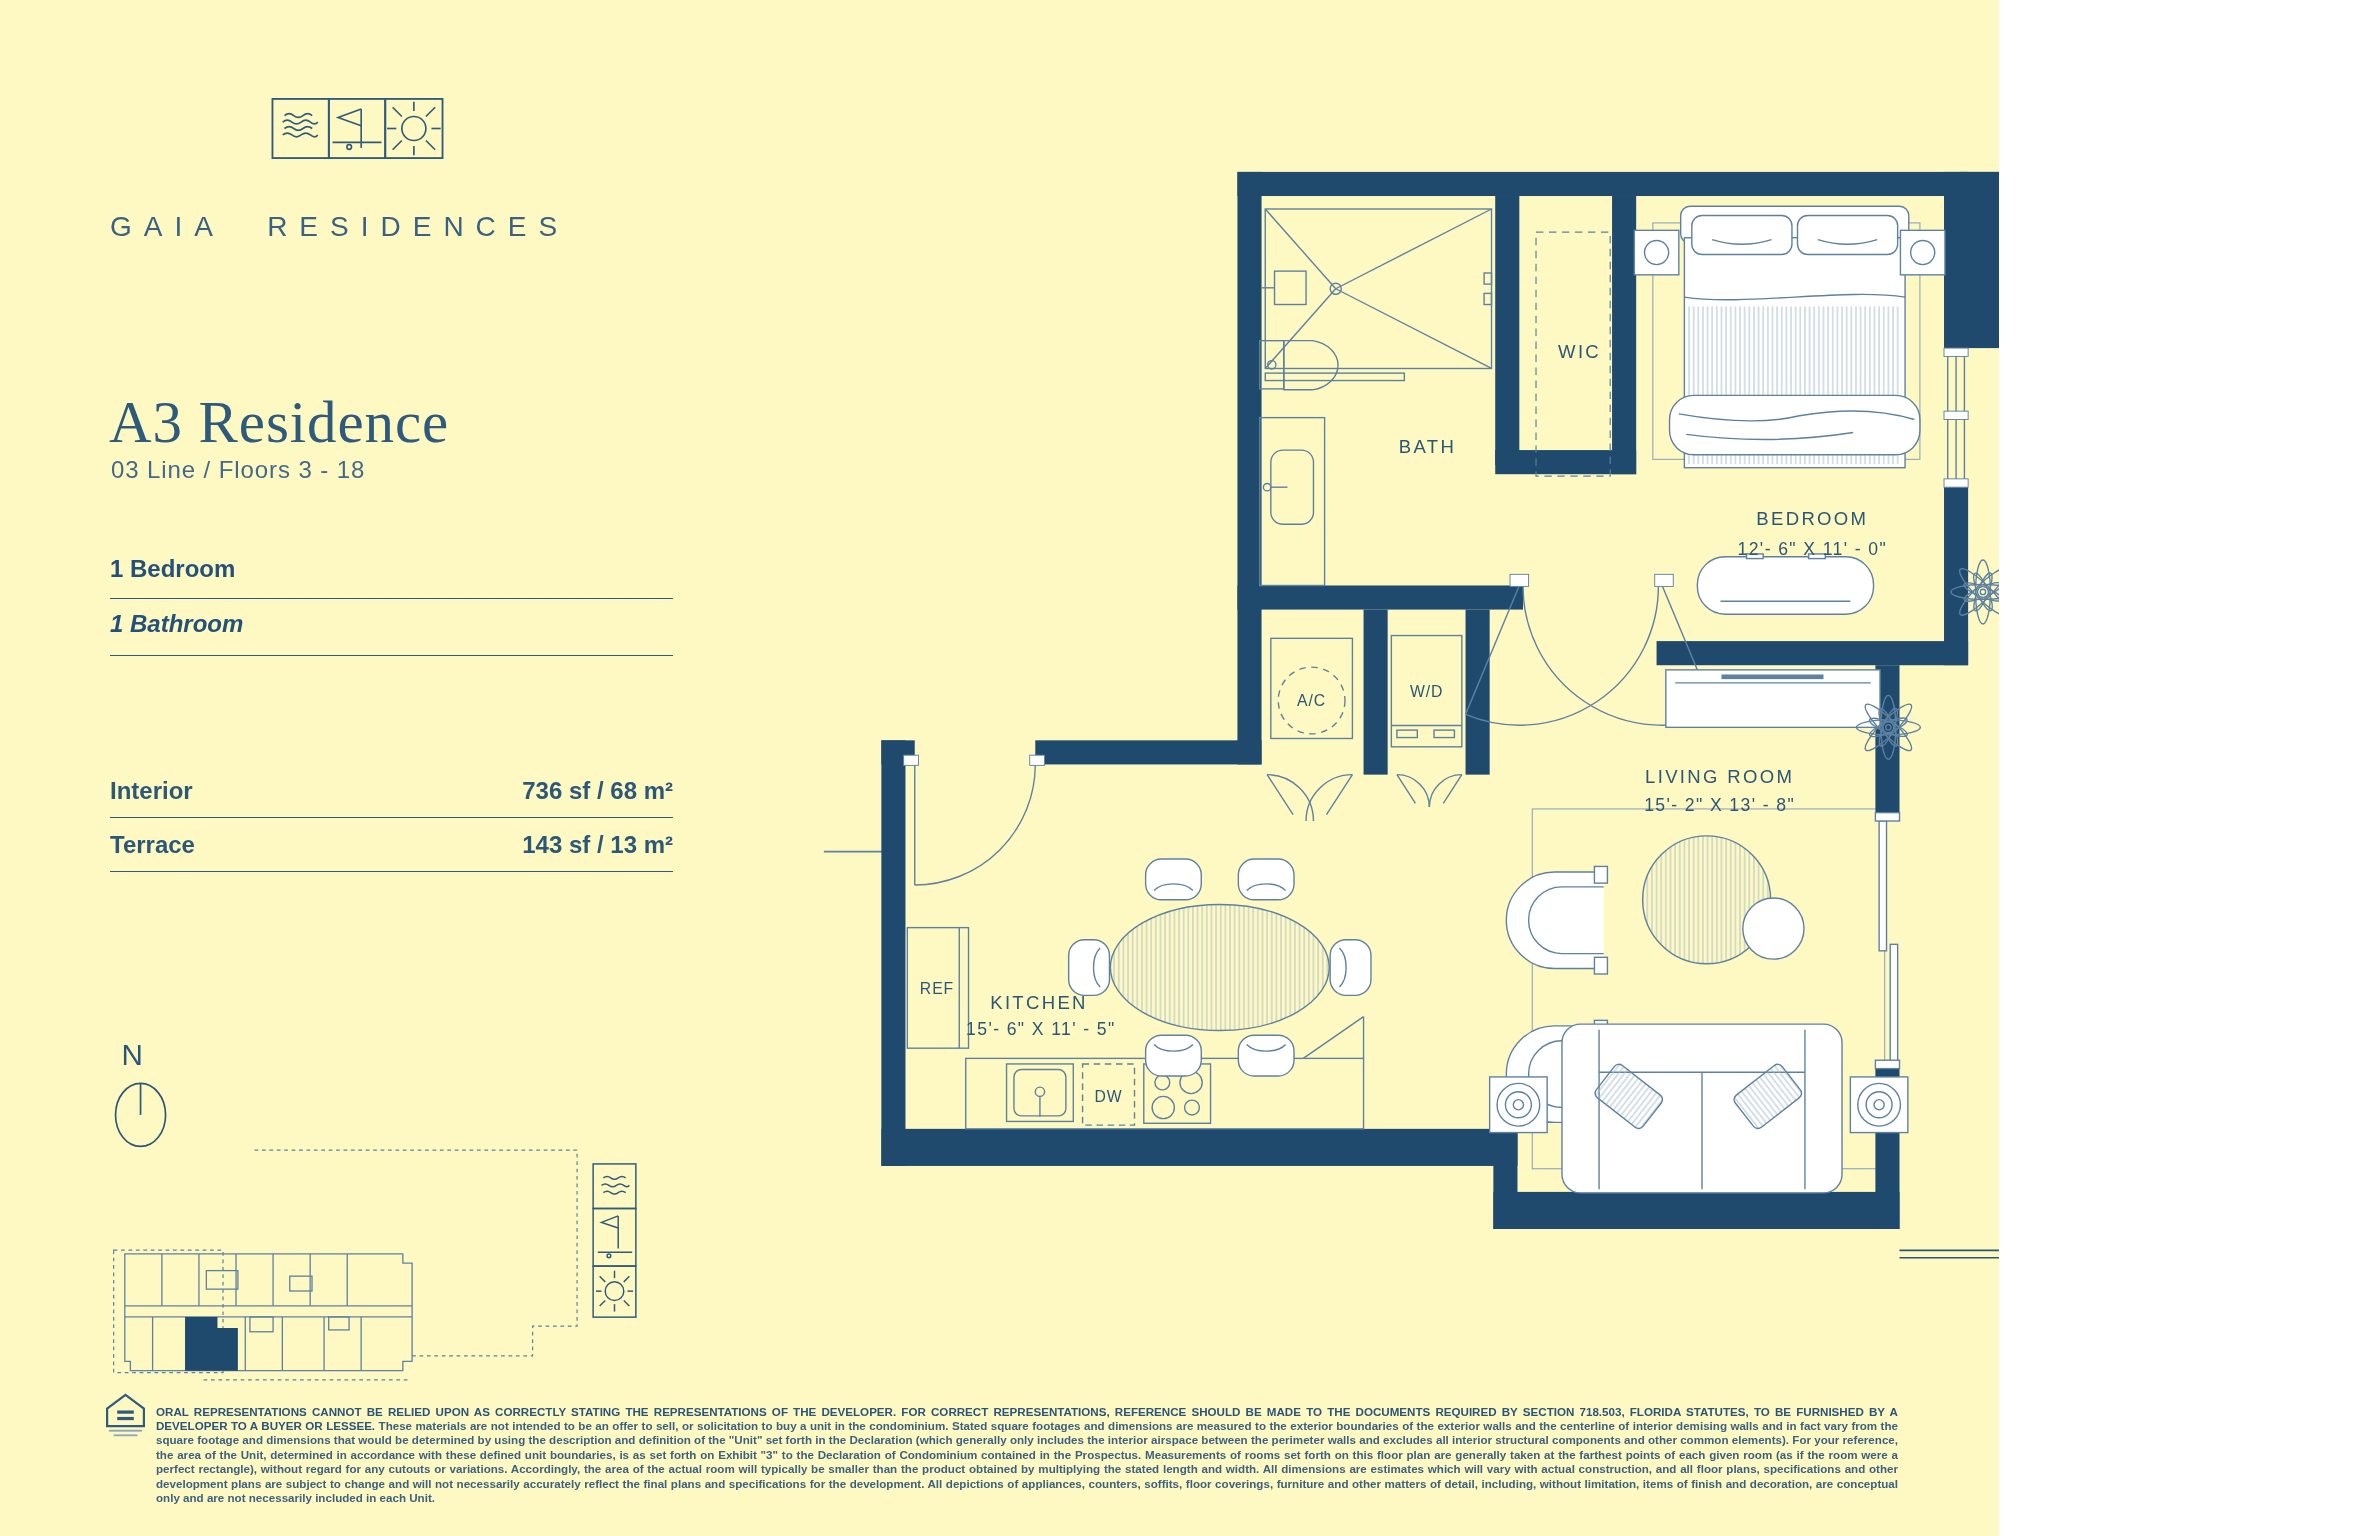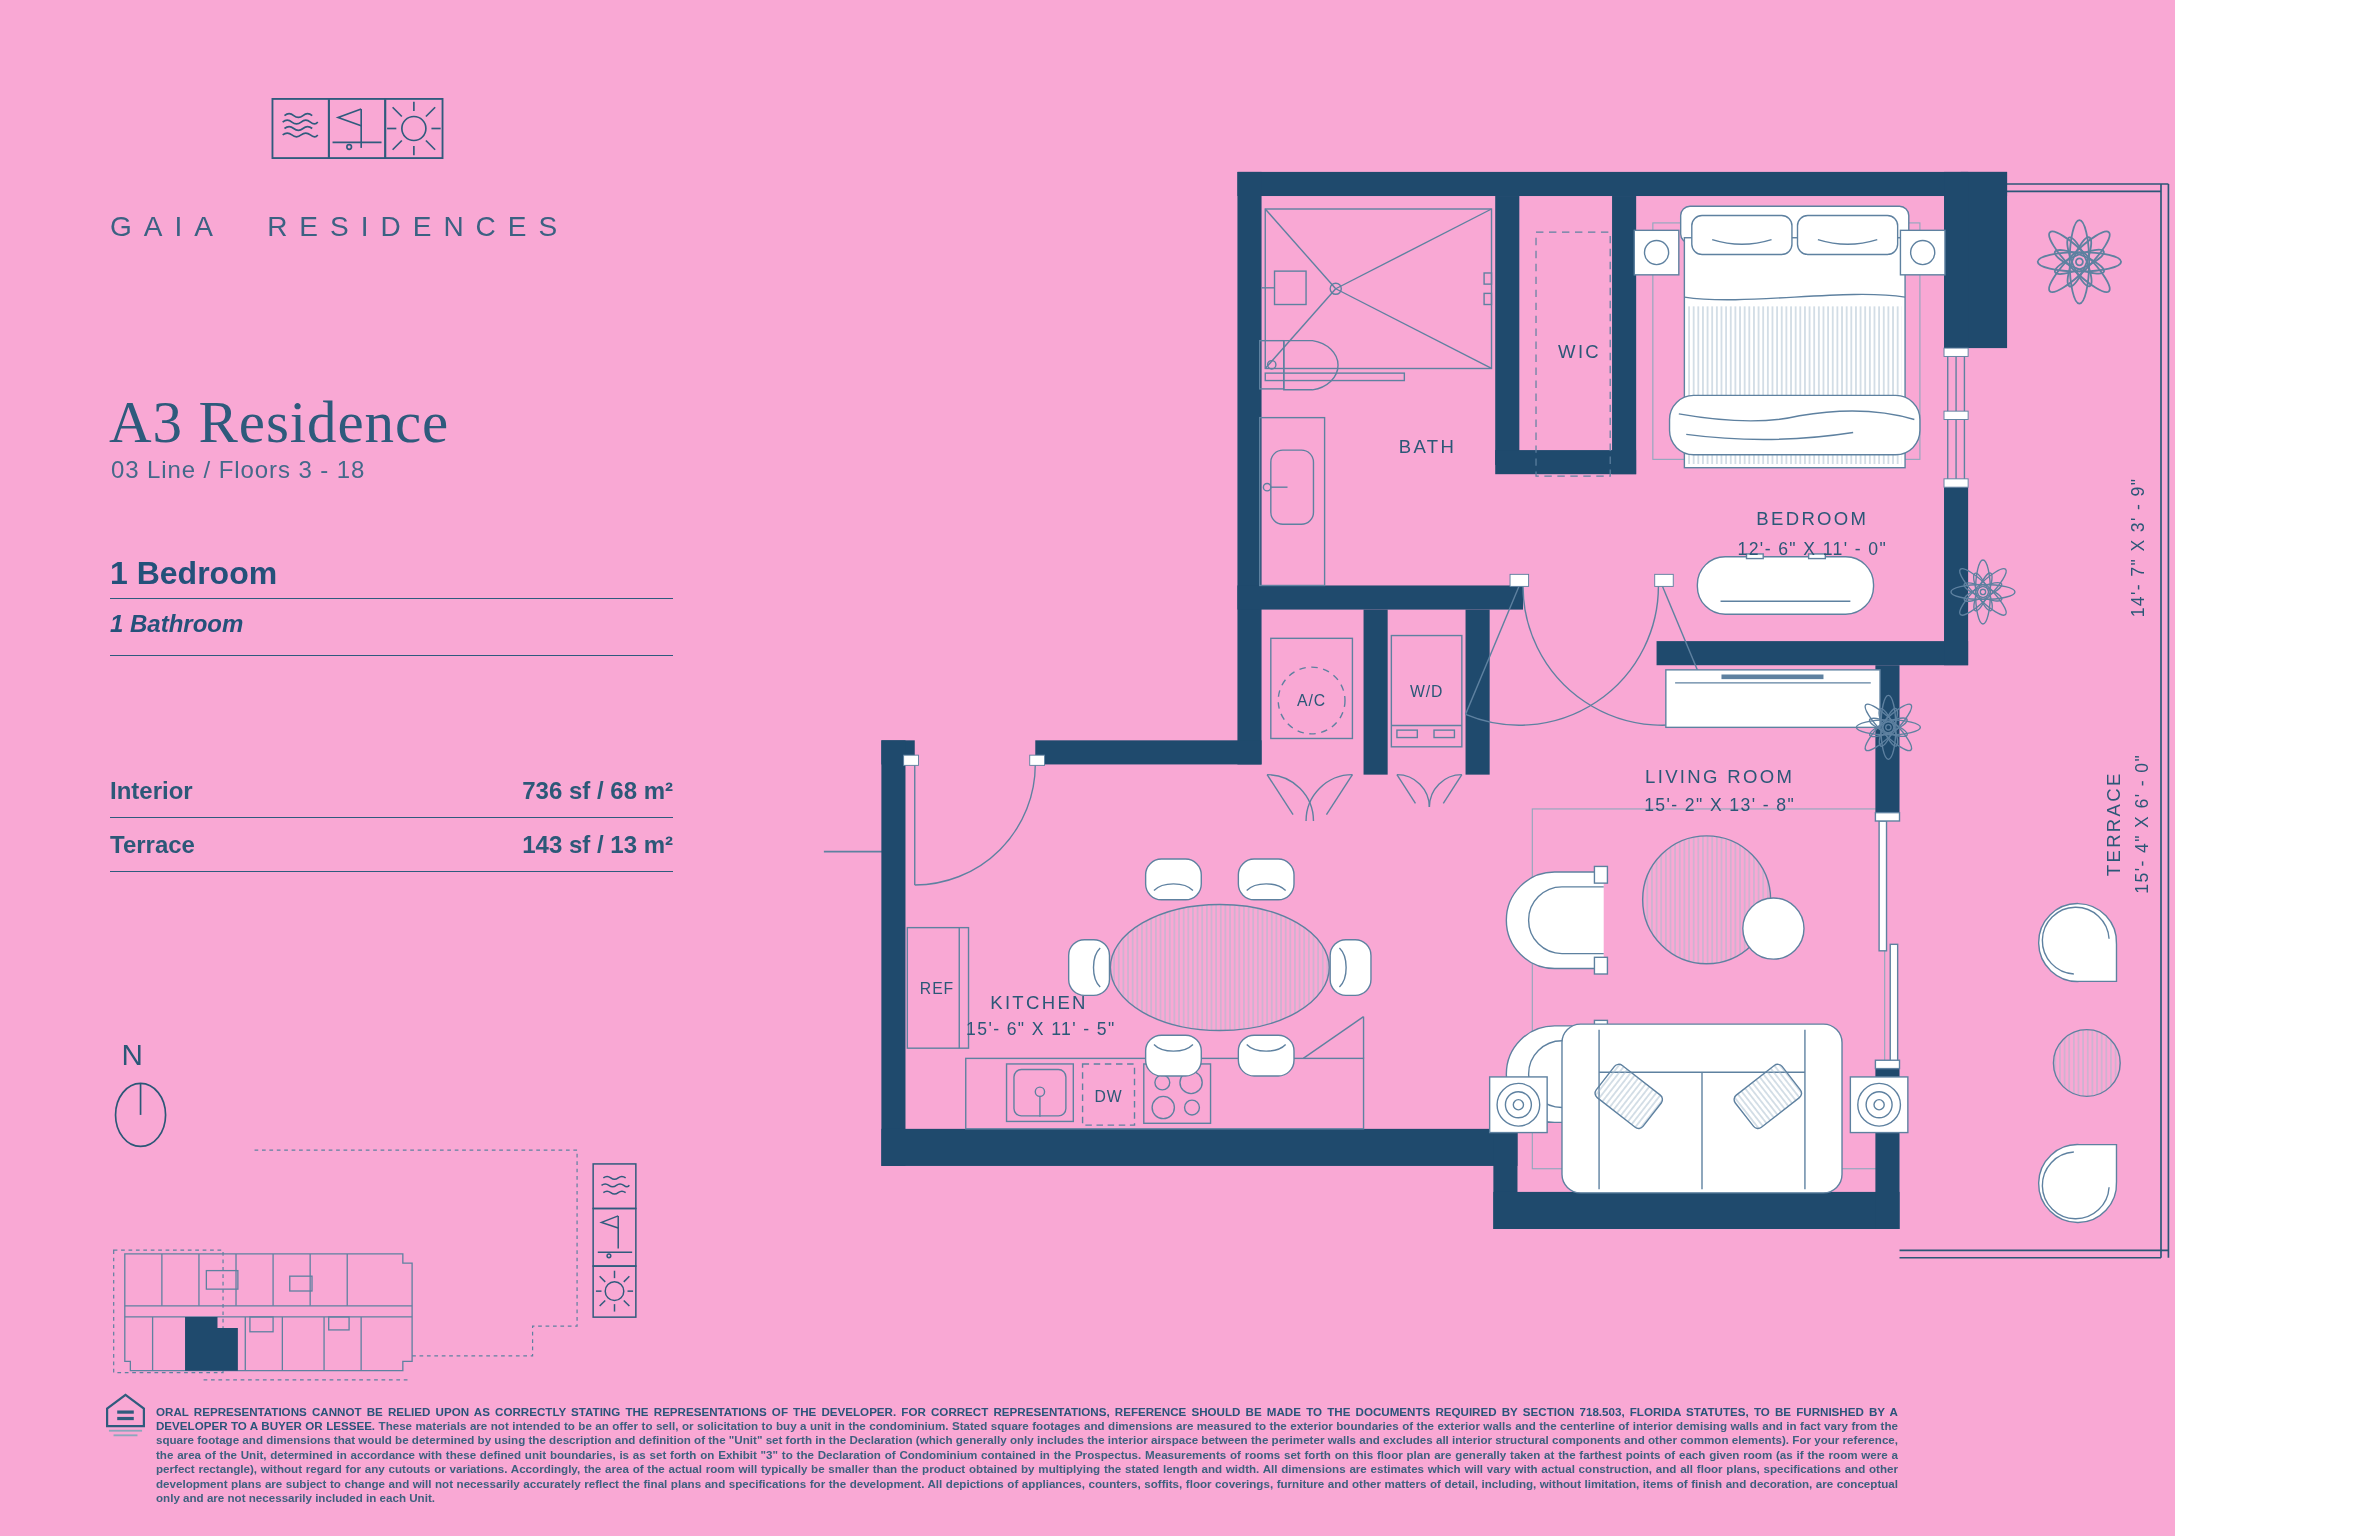--- a/index.html
+++ b/index.html
@@ -1,29 +1,29 @@
 <!DOCTYPE html>
 <html style="font-size:15px"><head>
 <meta charset="utf-8">
 <style>
   html,body{margin:0;padding:0;background:#fff;}
-  .page{position:relative;width:2175px;height:1536px;background:#f9a8d4;overflow:hidden;
+  .page{position:relative;width:1999px;height:1536px;background:#fef9c3;overflow:hidden;
         font-family:"Liberation Sans",sans-serif;color:#2b5777;}
   svg text{font-family:"Liberation Sans",sans-serif;}
   
   .brand-logo{position:absolute;left:271px;top:98px;}
   .brand-name{position:absolute;left:110px;top:211px;font-size:28px;letter-spacing:12px;
               word-spacing:24px;color:#3b6182;font-weight:400;}
   .unit-title{position:absolute;left:109px;top:388px;font-family:"Liberation Serif",serif;
               font-size:59px;font-weight:400;color:#2e5a7c;letter-spacing:0.9px;}
   .unit-subtitle{position:absolute;left:111px;top:456px;font-size:24px;font-weight:400;
                  color:#44698a;letter-spacing:0.9px;}
   .row{position:absolute;left:110px;width:563px;display:flex;justify-content:space-between;
        border-bottom:1.9px solid #2e5b7e;}
-  .feature-1{top:555px;height:43px;font-size:32px;font-weight:700;color:#24517a;}
+  .feature-1{top:555px;height:43px;font-size:24px;font-weight:700;color:#24517a;}
   .feature-2{top:610px;height:45px;font-size:24px;font-weight:700;color:#24517a;font-style:italic;}
   .area-1{top:777px;height:40px;}
   .area-2{top:831px;height:40px;}
   .area-3{top:886px;height:42px;}
   .area-label,.area-value{font-size:24px;font-weight:700;color:#2c5878;}
   
   .floor-plan{position:absolute;left:816px;top:158px;}
   .key-plan{position:absolute;left:97px;top:1020px;}
   .mini-logo{position:absolute;left:592px;top:1163px;}
   

